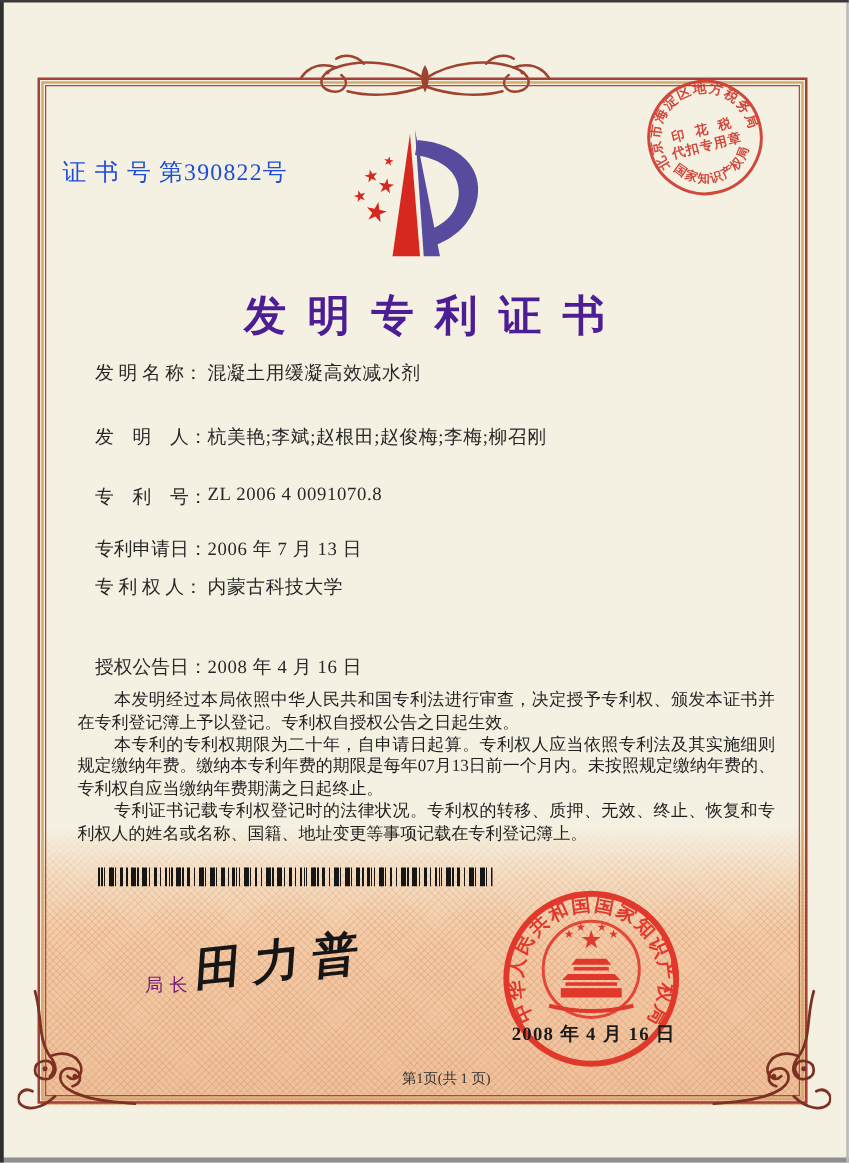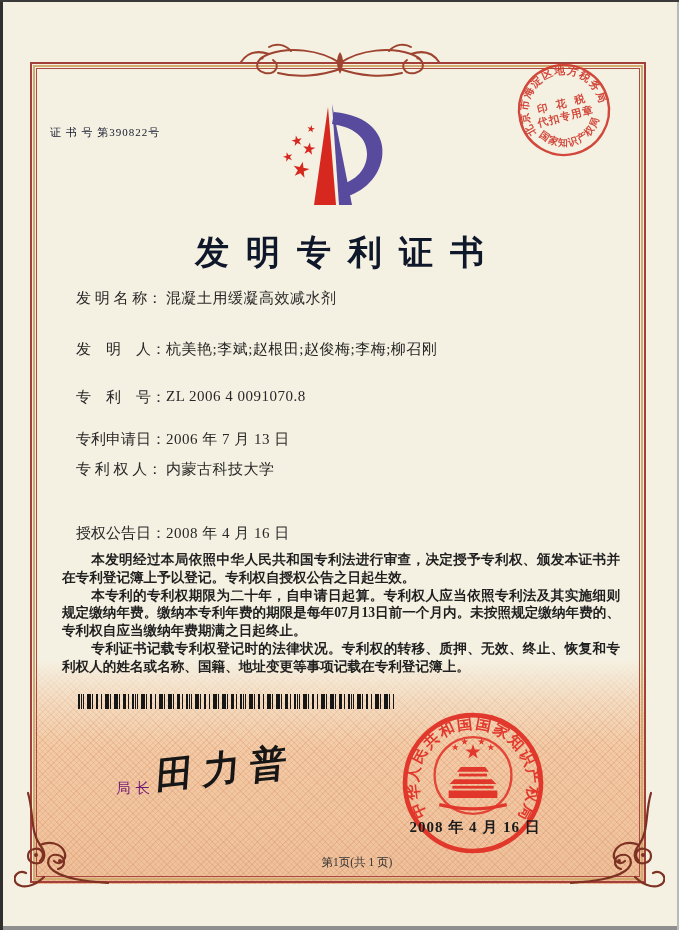--- a/index.html
+++ b/index.html
@@ -25,30 +25,30 @@
     border:2px solid #a4403a;pointer-events:none;}
   .f-gold{position:absolute;inset:1px;border:2px solid #d3ab6e;}
   .f-inner{position:absolute;inset:4px;border:1px solid #aa4a40;}
   svg{position:absolute;}
   .orn-top{left:239px;top:40px;z-index:3;}
   .orn-bl{left:14px;top:791px;z-index:3;}
   .orn-br{left:569px;top:791px;z-index:3;}
   .logo{left:272px;top:102px;z-index:3;}
   .tax-stamp{left:514px;top:60px;z-index:3;transform:rotate(-14deg);opacity:.92;}
   .seal{left:398px;top:708px;z-index:4;opacity:.93;}
-  .cert-no{position:absolute;left:50px;top:125px;z-index:4;font-size:11px;letter-spacing:1px;color:#0f172a;font-family:Liberation Serif, serif;}
+  .cert-no{position:absolute;left:50px;top:125px;z-index:4;font-size:19px;letter-spacing:1px;color:#1d4ed8;font-family:Liberation Serif, serif;}
   .title{position:absolute;left:40px;right:40px;top:230px;z-index:4;text-align:center;
-    font-size:34px;font-weight:700;letter-spacing:17px;text-indent:17px;color:#0f172a;}
+    font-size:34px;font-weight:700;letter-spacing:17px;text-indent:17px;color:#4c1d95;}
   .frow{position:absolute;left:76px;right:60px;z-index:4;display:flex;font-size:15px;color:#272727;}
   .flabel{flex:0 0 90px;white-space:nowrap;}
   .fvalue{letter-spacing:.5px;white-space:nowrap;}
   .r1{top:289px;} .r2{top:340px;} .r3{top:388px;} .r4{top:430px;align-items:flex-end;} .r5{top:460px;} .r6{top:524px;}
   .body-text{position:absolute;left:62px;width:558px;top:551px;z-index:4;
     font-size:13.6px;line-height:1.31;color:#1f1f1f;}
-  .body-text p{margin:0;text-indent:2.15em;text-align:justify;font-weight:bold;}
+  .body-text p{margin:0;text-indent:2.15em;text-align:justify;}
   .barcode{position:absolute;left:78px;top:694px;width:316px;height:15px;z-index:4;
     background-image:
       repeating-linear-gradient(90deg,#161616 0 2px,transparent 2px 5px,#161616 5px 6px,transparent 6px 9px,#161616 9px 12px,transparent 12px 14px,#161616 14px 15px,transparent 15px 18px),
       repeating-linear-gradient(90deg,transparent 0 3px,#161616 3px 4px,transparent 4px 11px,#161616 11px 13px,transparent 13px 27px);}
   .director{position:absolute;left:116px;top:779px;z-index:4;font-size:14.5px;letter-spacing:5px;color:#701a75;}
   .signature{position:absolute;left:156px;top:744px;z-index:4;font-size:37px;font-weight:700;
     letter-spacing:10px;color:#161616;transform:rotate(-6deg) skewX(-10deg);}
   .issue-date{position:absolute;left:400px;top:818px;width:150px;z-index:5;text-align:center;
     font-size:15px;font-weight:700;letter-spacing:1px;color:#1b1b1b;}
   .page-footer{position:absolute;left:0;right:0;top:855px;z-index:4;text-align:center;

